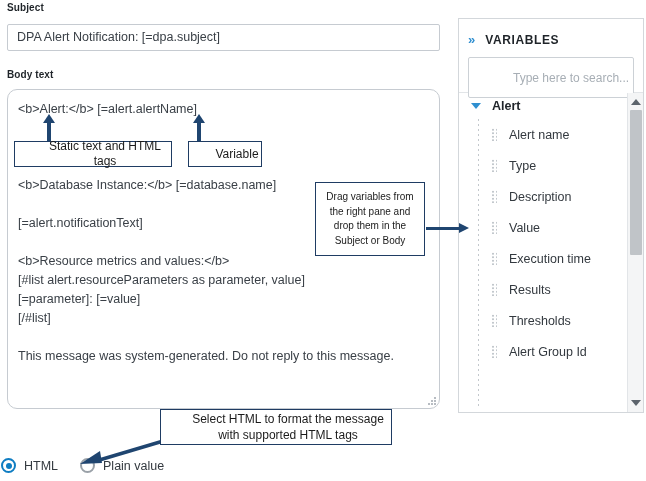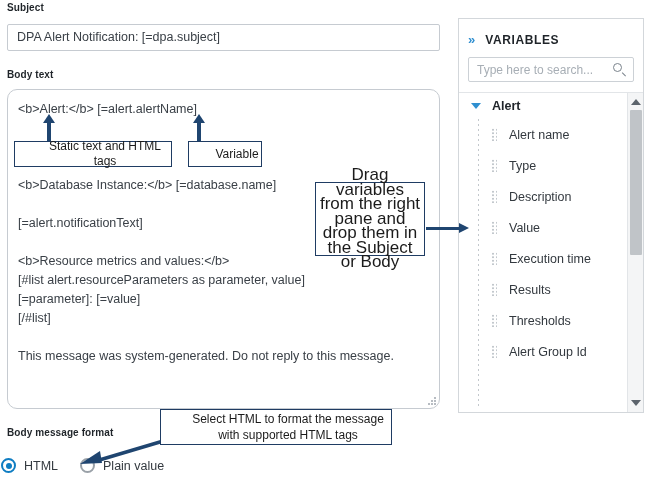--- a/index.html
+++ b/index.html
@@ -107,21 +107,21 @@
   }
   #callout-variable {
     left: 188px; top: 141px;
     width: 74px; height: 26px;
     font-size: 12px;
   }
   #callout-drag {
     left: 315px; top: 182px;
     width: 110px; height: 74px;
     padding: 15px 3px;
-    font-size: 17px;
+    font-size: 10px;
     line-height: 14.5px;
   }
   #callout-html {
     left: 160px; top: 409px;
     width: 232px; height: 36px;
     font-size: 12px;
     line-height: 16px;
   }
 
   
@@ -233,27 +233,28 @@
   }
   #variables-title {
     font-size: 12px;
     font-weight: bold;
     color: #1f2429;
     letter-spacing: .6px;
   }
   #variables-search {
     position: absolute;
     left: 9px; top: 38px;
-    width: 166px; height: 25px;
+    width: 166px; height: 41px;
     box-sizing: border-box;
     border: 1px solid #ccd1d6;
     border-radius: 2px;
     background: #fff;
     display: flex;
     align-items: center;
+    padding-left: 36px;
   }
   #variables-search-input {
     border: 0; outline: 0;
     background: transparent;
     font-family: "Liberation Sans", sans-serif;
     font-size: 12px;
     color: #9aa1a8;
     padding-left: 8px;
     width: 134px;
     height: 21px;
@@ -400,21 +401,20 @@
   <div class="callout" id="callout-variable">Variable</div>
   <div class="callout" id="callout-drag">Drag variables from the right pane and drop them in the Subject or Body</div>
   <div class="arrow-right" id="arrow-drag"></div>
 
   <div class="callout" id="callout-html">Select HTML to format the message with supported HTML tags</div>
   <svg id="arrow-html" viewBox="0 0 96 28">
     <line x1="94" y1="2" x2="20" y2="24" stroke="#1f4570" stroke-width="3.5"></line>
     <polygon points="4,27 24,14 26,26" fill="#1f4570"></polygon>
   </svg>
 
-  <div class="field-label" id="format-label">Body message format</div>
 
   <div class="radio-row" id="format-radios">
       <label class="radio-opt">
         <span class="radio-dot checked"></span>
         <span class="radio-text">HTML</span>
       </label>
       <label class="radio-opt">
         <span class="radio-dot"></span>
         <span class="radio-text">Plain value</span>
       </label>

